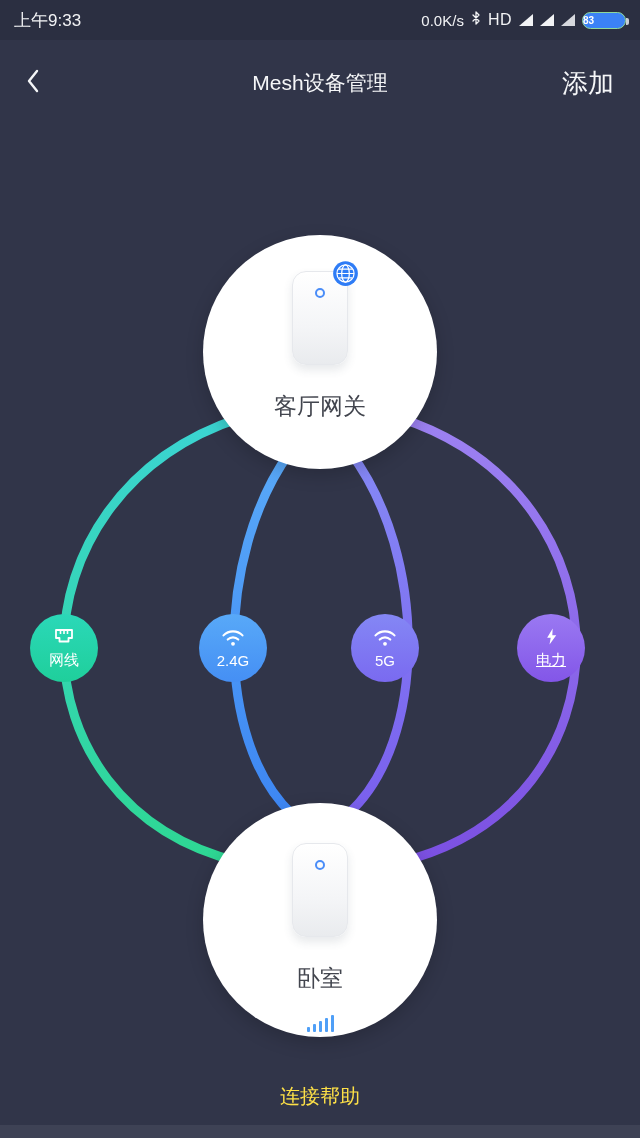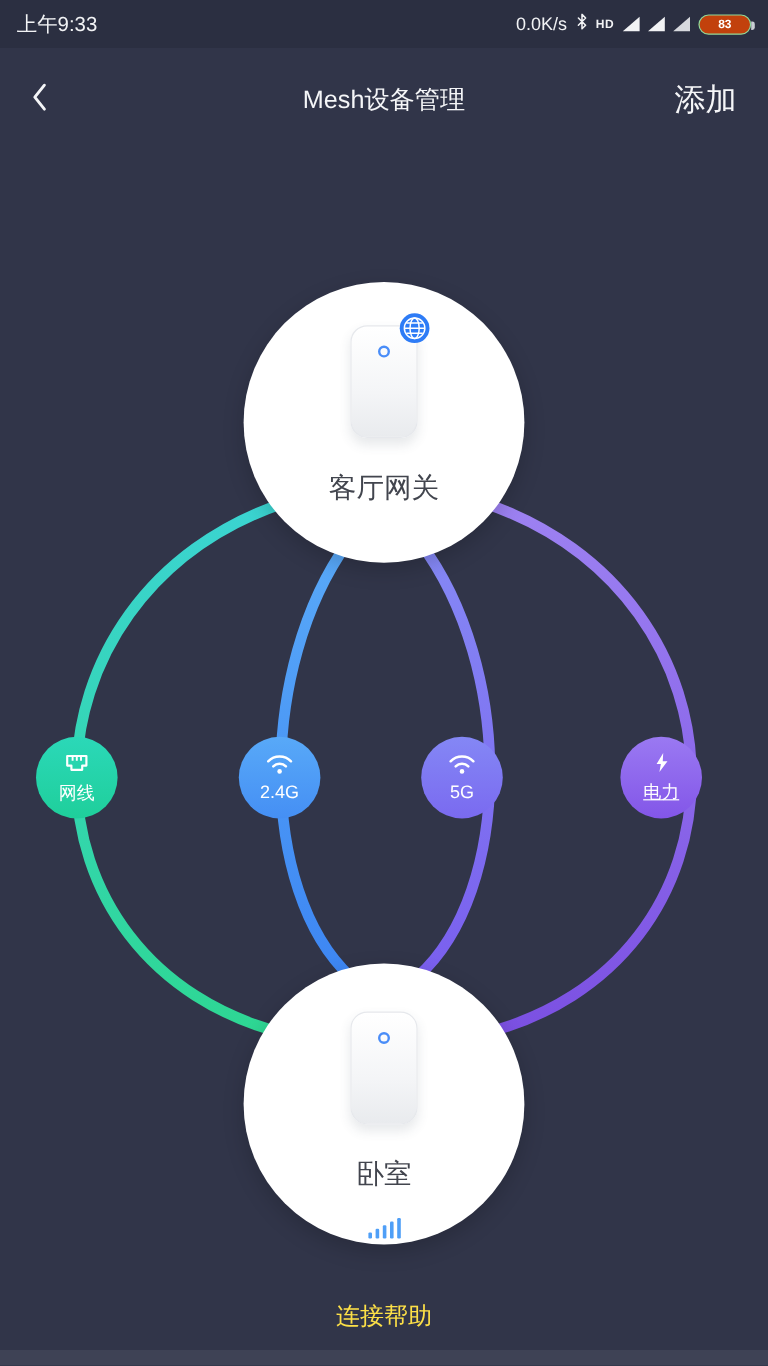--- a/index.html
+++ b/index.html
@@ -10,26 +10,26 @@
   }
   
   .status-bar {
     position:absolute; top:0; left:0; width:640px; height:40px;
     background:#2b2f41; display:flex; align-items:center;
     justify-content:space-between; padding:14px 14px; z-index:30;
   }
   .status-time { font-size:17px; color:#f2f3f5; }
   .status-right { display:flex; align-items:center; gap:7px; }
   .net-speed { font-size:15px; color:#f2f3f5; }
-  .hd-label { font-size:10px; font-weight:bold; color:#f2f3f5; letter-spacing:0.5px; }
+  .hd-label { font-size:16px; font-weight:normal; color:#f2f3f5; letter-spacing:0.5px; }
   .sig-tri { width:0; height:0; border-left:14px solid transparent; border-bottom:12px solid #f2f3f5; }
   .sig-tri.dim { border-bottom-color:#d7d9de; }
   .battery {
-    width:44px; height:17px; border-radius:9px; background:#c2410c;
-    border:1px solid #8fd99a; display:flex; align-items:center; justify-content:center;
+    width:44px; height:17px; border-radius:9px; background:#3b82f6;
+    border:1px solid #8fd99a; display:flex; align-items:center; justify-content:flex-start;
     position:relative;
   }
   .battery span { font-size:10px; color:#fff; font-weight:bold; }
   .battery::after { content:""; position:absolute; right:-4px; top:5px; width:3px; height:7px;
     background:#c9cdd4; border-radius:0 2px 2px 0; }
   
   .nav-bar {
     position:absolute; top:40px; left:0; width:640px; height:86px;
     display:flex; align-items:center; justify-content:space-between;
     padding:0 26px; z-index:30;

